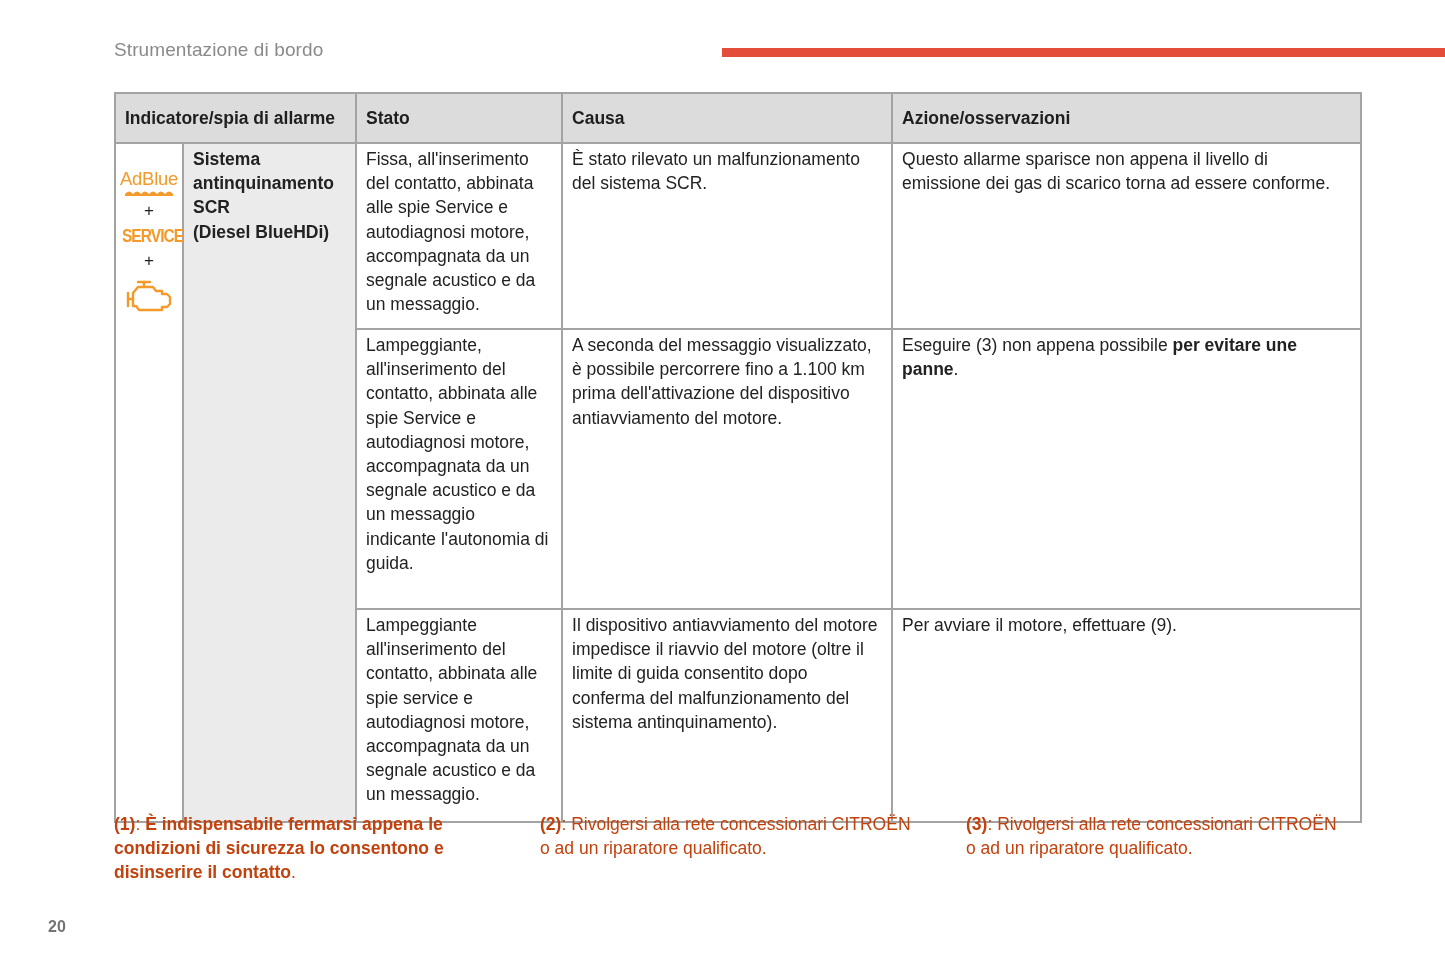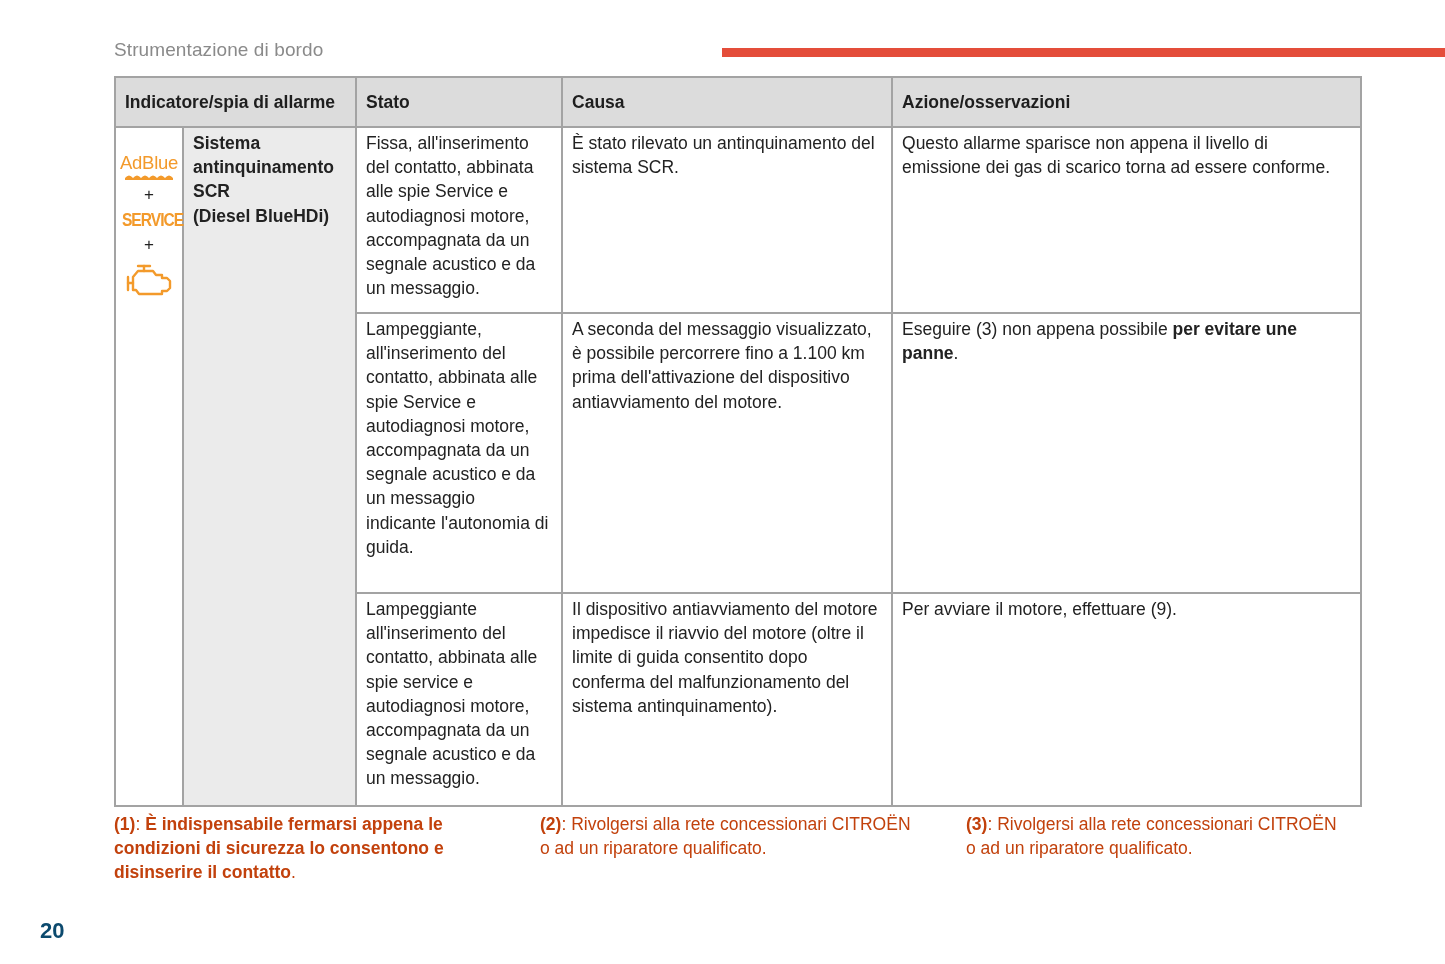--- a/index.html
+++ b/index.html
@@ -9,21 +9,21 @@
   }
   .section-title {
     position: absolute; left: 114px; top: 39px; font-size: 19px; color: #8a8a8a;
     letter-spacing: 0.1px;
   }
   .red-bar {
     position: absolute; left: 722px; top: 48px; width: 723px; height: 9px;
     background: #e44d3a;
   }
   table.warn {
-    position: absolute; left: 114px; top: 76px; width: 1246px;
+    position: absolute; left: 114px; top: 92px; width: 1246px;
     border-collapse: collapse; table-layout: fixed;
     font-size: 17.5px; line-height: 24.2px; border-radius: 7px;
   }
   table.warn th, table.warn td {
     border: 2px solid #a3a3a3; vertical-align: top; text-align: left;
   }
   table.warn th {
     background: #dcdcdc; font-weight: bold; padding: 2px 9px 1px 9px;
     height: 45px; vertical-align: middle; color: #1e1e1e;
   }
@@ -43,21 +43,21 @@
   }
   .engine { display: block; margin: 6px auto 0 auto; }
   b { font-weight: bold; }
   .footnote {
     position: absolute; top: 812px; font-size: 17.5px; line-height: 24.2px; color: #c2410c;
   }
   .fn1 { left: 114px; width: 400px; font-weight: bold; }
   .fn2 { left: 540px; width: 380px; }
   .fn3 { left: 966px; width: 380px; }
   .page-number {
-    position: absolute; left: 40px; top: 918px; font-size: 22px; font-weight: bold; color: #0c4a6e;
+    position: absolute; left: 48px; top: 918px; font-size: 16px; font-weight: bold; color: #737373;
   }
 </style>
 </head>
 <body>
 
 <div class="section-title">Strumentazione di bordo</div>
 <div class="red-bar"></div>
 
 <table class="warn">
   <colgroup>
@@ -95,21 +95,21 @@
           </g>
         </svg>
       </td>
       <td rowspan="3" class="sysname">
         <div>Sistema</div>
         <div>antinquinamento</div>
         <div>SCR</div>
         <div>(Diesel BlueHDi)</div>
       </td>
       <td>Fissa, all'inserimento del contatto, abbinata alle spie Service e autodiagnosi motore, accompagnata da un segnale acustico e da un messaggio.</td>
-      <td>È stato rilevato un antinquinamento del sistema SCR.</td>
+      <td>È stato rilevato un malfunzionamento del sistema SCR.</td>
       <td>Questo allarme sparisce non appena il livello di emissione dei gas di scarico torna ad essere conforme.</td>
     </tr>
     <tr style="height:280px">
       <td>Lampeggiante, all'inserimento del contatto, abbinata alle spie Service e autodiagnosi motore, accompagnata da un segnale acustico e da un messaggio indicante l'autonomia di guida.</td>
       <td>A seconda del messaggio visualizzato, è possibile percorrere fino a 1.100 km prima dell'attivazione del dispositivo antiavviamento del motore.</td>
       <td><span>Eseguire (3) non appena possibile </span><b>per evitare une panne</b><span>.</span></td>
     </tr>
     <tr style="height:213px">
       <td>Lampeggiante all'inserimento del contatto, abbinata alle spie service e autodiagnosi motore, accompagnata da un segnale acustico e da un messaggio.</td>
       <td>Il dispositivo antiavviamento del motore impedisce il riavvio del motore (oltre il limite di guida consentito dopo conferma del malfunzionamento del sistema antinquinamento).</td>

